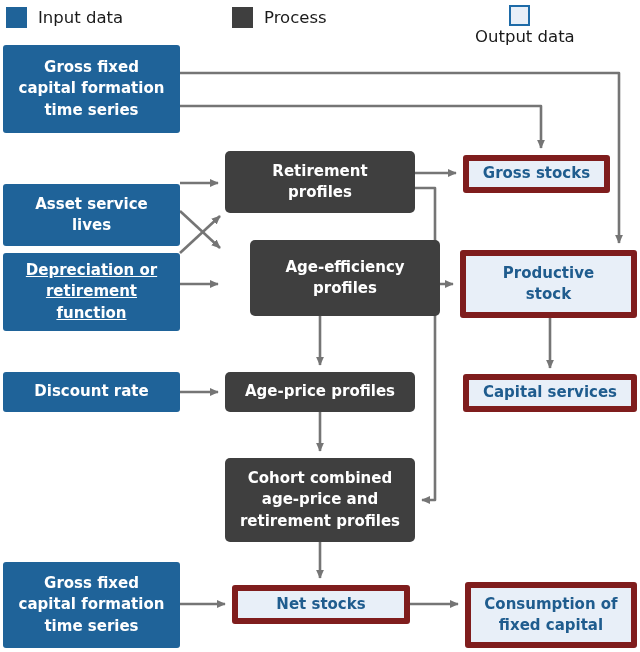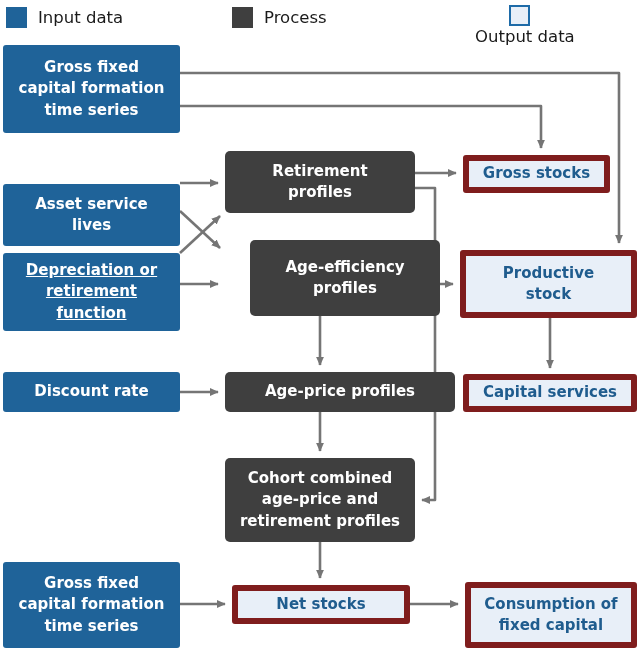--- a/index.html
+++ b/index.html
@@ -178,21 +178,21 @@
   </div>
 
   <div class="node process" style="left:225px; top:151px; width:190px; height:62px;">
     <span>Retirement<br>profiles</span>
   </div>
 
   <div class="node process" style="left:225px; top:240px; width:190px; height:76px;margin-left:25px;">
     <span>Age-efficiency<br>profiles</span>
   </div>
 
-  <div class="node process" style="left:225px; top:372px; width:230px; height:40px;">
+  <div class="node process" style="left:225px; top:372px; width:190px; height:40px;">
     <span>Age-price profiles</span>
   </div>
 
   <div class="node process" style="left:225px; top:458px; width:190px; height:84px;">
     <span>Cohort combined<br>age-price and<br>retirement profiles</span>
   </div>
 
   <div class="node output" style="left:232px; top:585px; width:178px; height:39px;">
     <span>Net stocks</span>
   </div>

